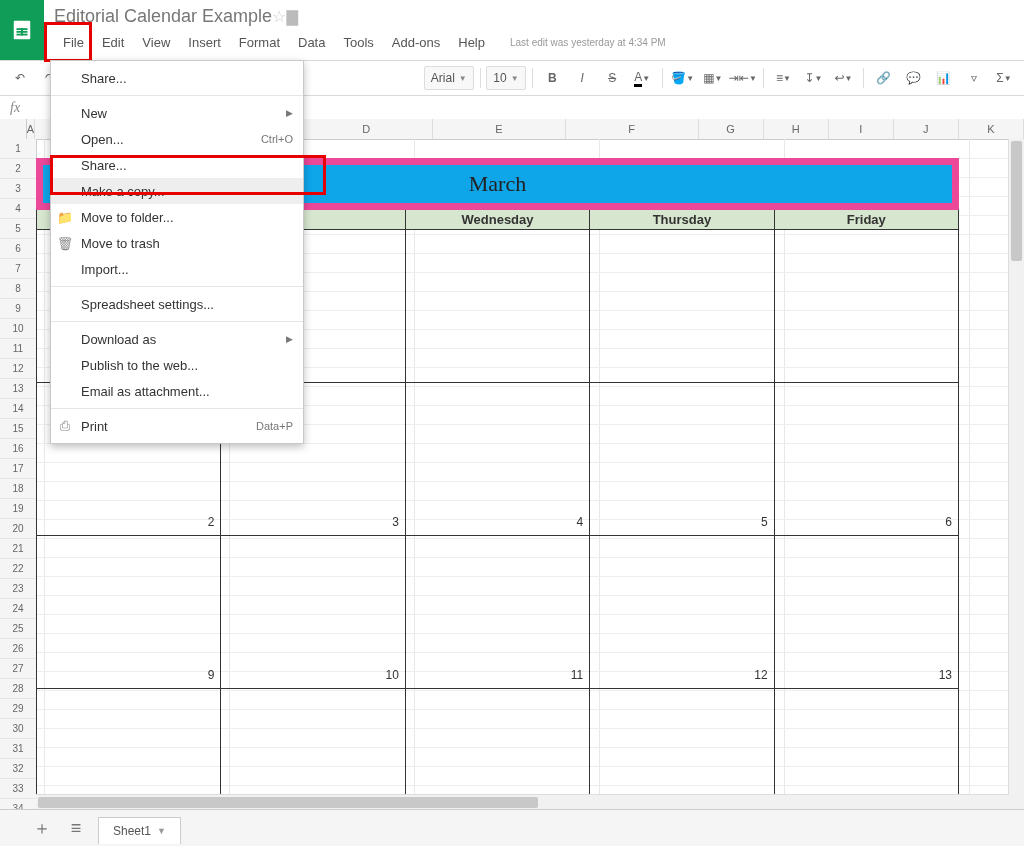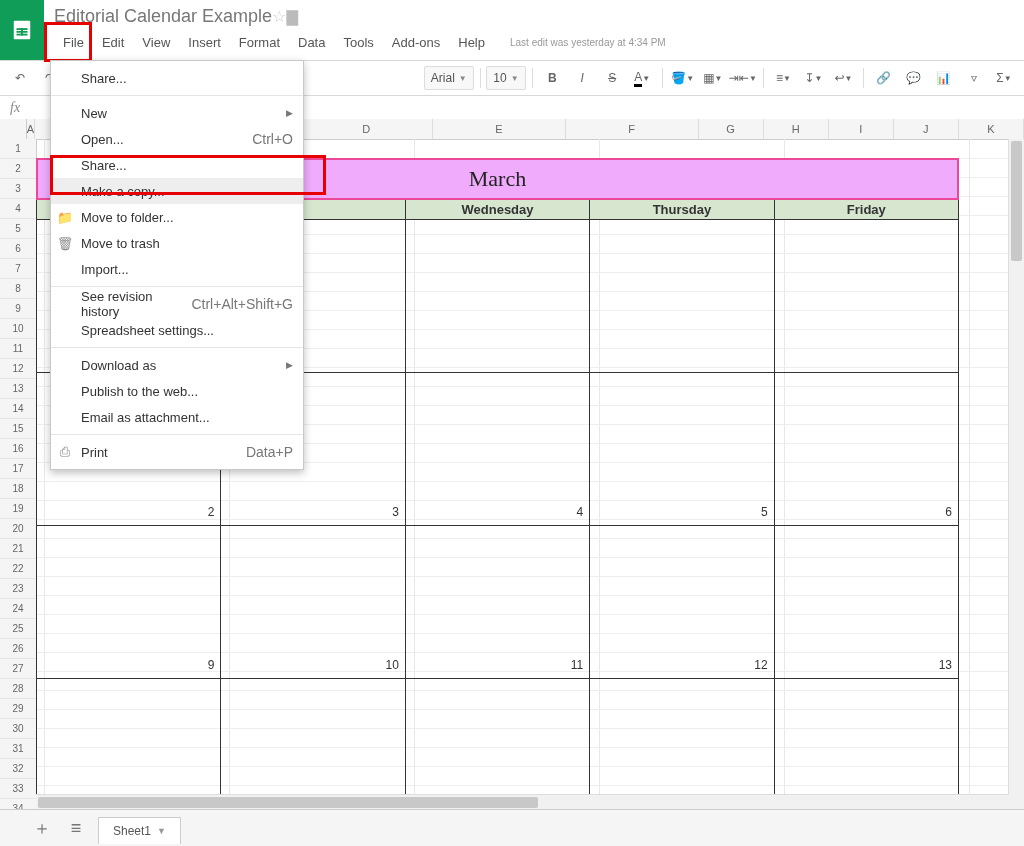--- a/index.html
+++ b/index.html
@@ -167,22 +167,22 @@
 
   
   .calendar {
     position: absolute;
     left: 0;
     top: 19px;
     width: 923px;
   }
   .cal-title {
     height: 38px;
-    background: #f0abfc;
-    border: 2px solid #ec4899;
+    background: #0ea5e9;
+    border: 7px solid #ec4899;
     display: flex;
     align-items: center;
     justify-content: center;
     font-size: 22px;
     font-family: Georgia, serif;
     color: #222;
   }
   .cal-headrow {
     display: flex;
     height: 19px;
@@ -237,21 +237,21 @@
     padding: 4px 0;
   }
   .dd-item {
     display: flex;
     align-items: center;
     height: 26px;
     padding: 0 10px 0 30px;
     cursor: pointer;
     position: relative;
   }
-  .dd-item .shortcut { margin-left: auto; color: #777; font-size: 14px; }
+  .dd-item .shortcut { margin-left: auto; color: #777; font-size: 11px; }
   .dd-item .sub-arrow { margin-left: auto; color: #777; font-size: 9px; }
   .dd-item .dd-icon {
     position: absolute;
     left: 6px;
     width: 16px;
     text-align: center;
     color: #888;
     font-size: 13px;
   }
   .dd-sep { height: 1px; background: #e5e5e5; margin: 4px 0; }
@@ -607,24 +607,20 @@
     </div>
     <div class="dd-item">
       <span class="dd-icon">🗑</span>
       <span>Move to trash</span>
     </div>
     <div class="dd-item">
       <span>Import...</span>
     </div>
     <div class="dd-sep"></div>
     <div class="dd-item">
-      <span>See revision history</span>
-      <span class="shortcut">Ctrl+Alt+Shift+G</span>
-    </div>
-    <div class="dd-item">
       <span>Spreadsheet settings...</span>
     </div>
     <div class="dd-sep"></div>
     <div class="dd-item">
       <span>Download as</span>
       <span class="sub-arrow">▶</span>
     </div>
     <div class="dd-item">
       <span>Publish to the web...</span>
     </div>

